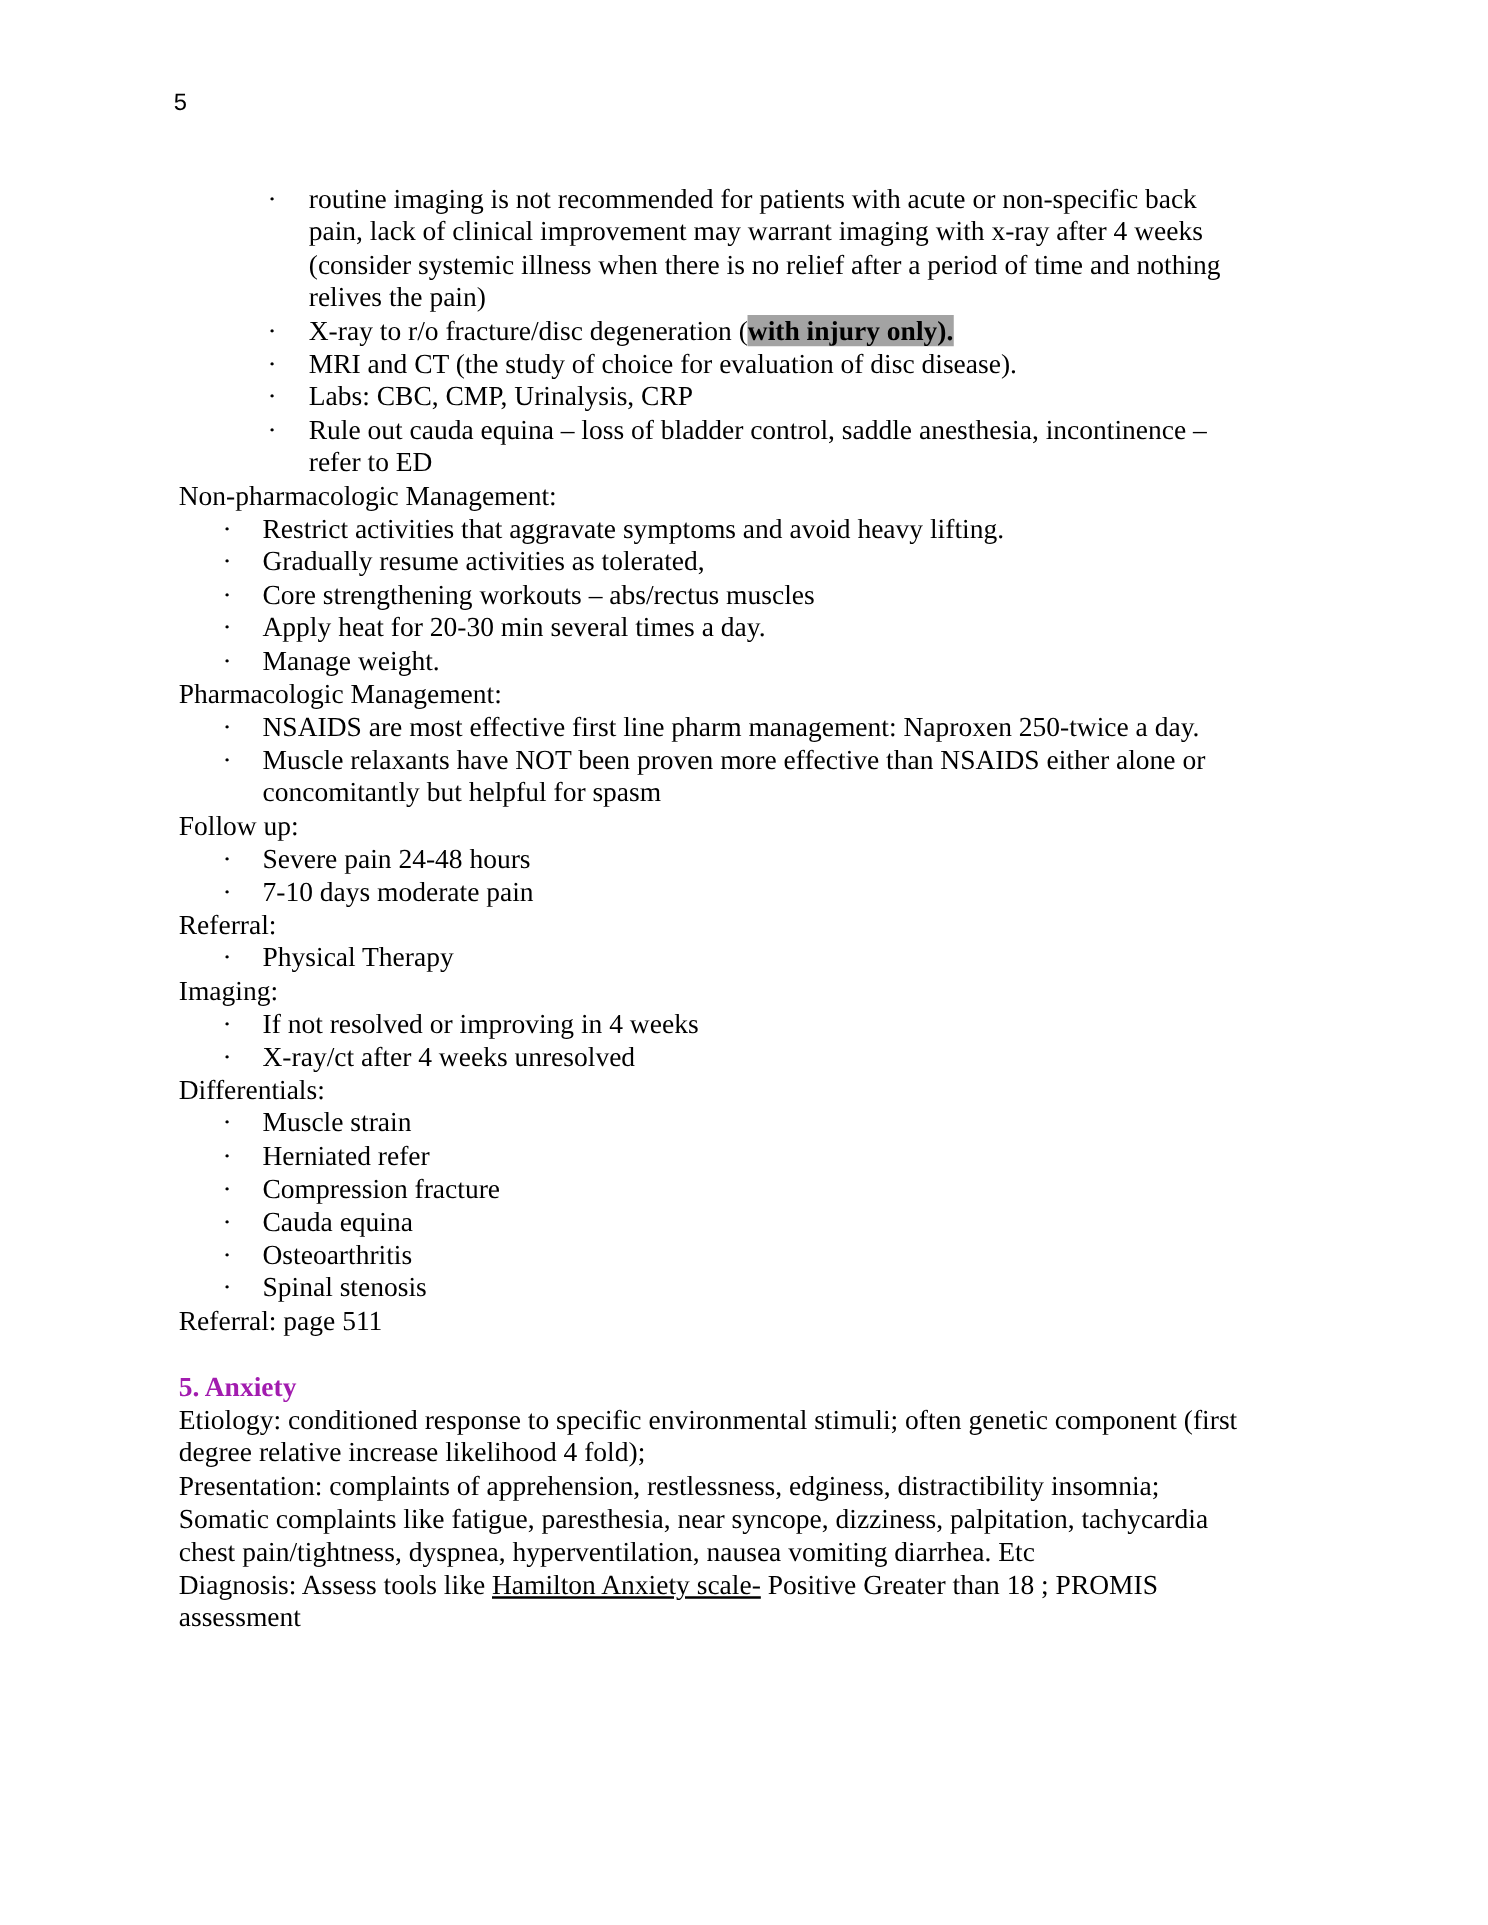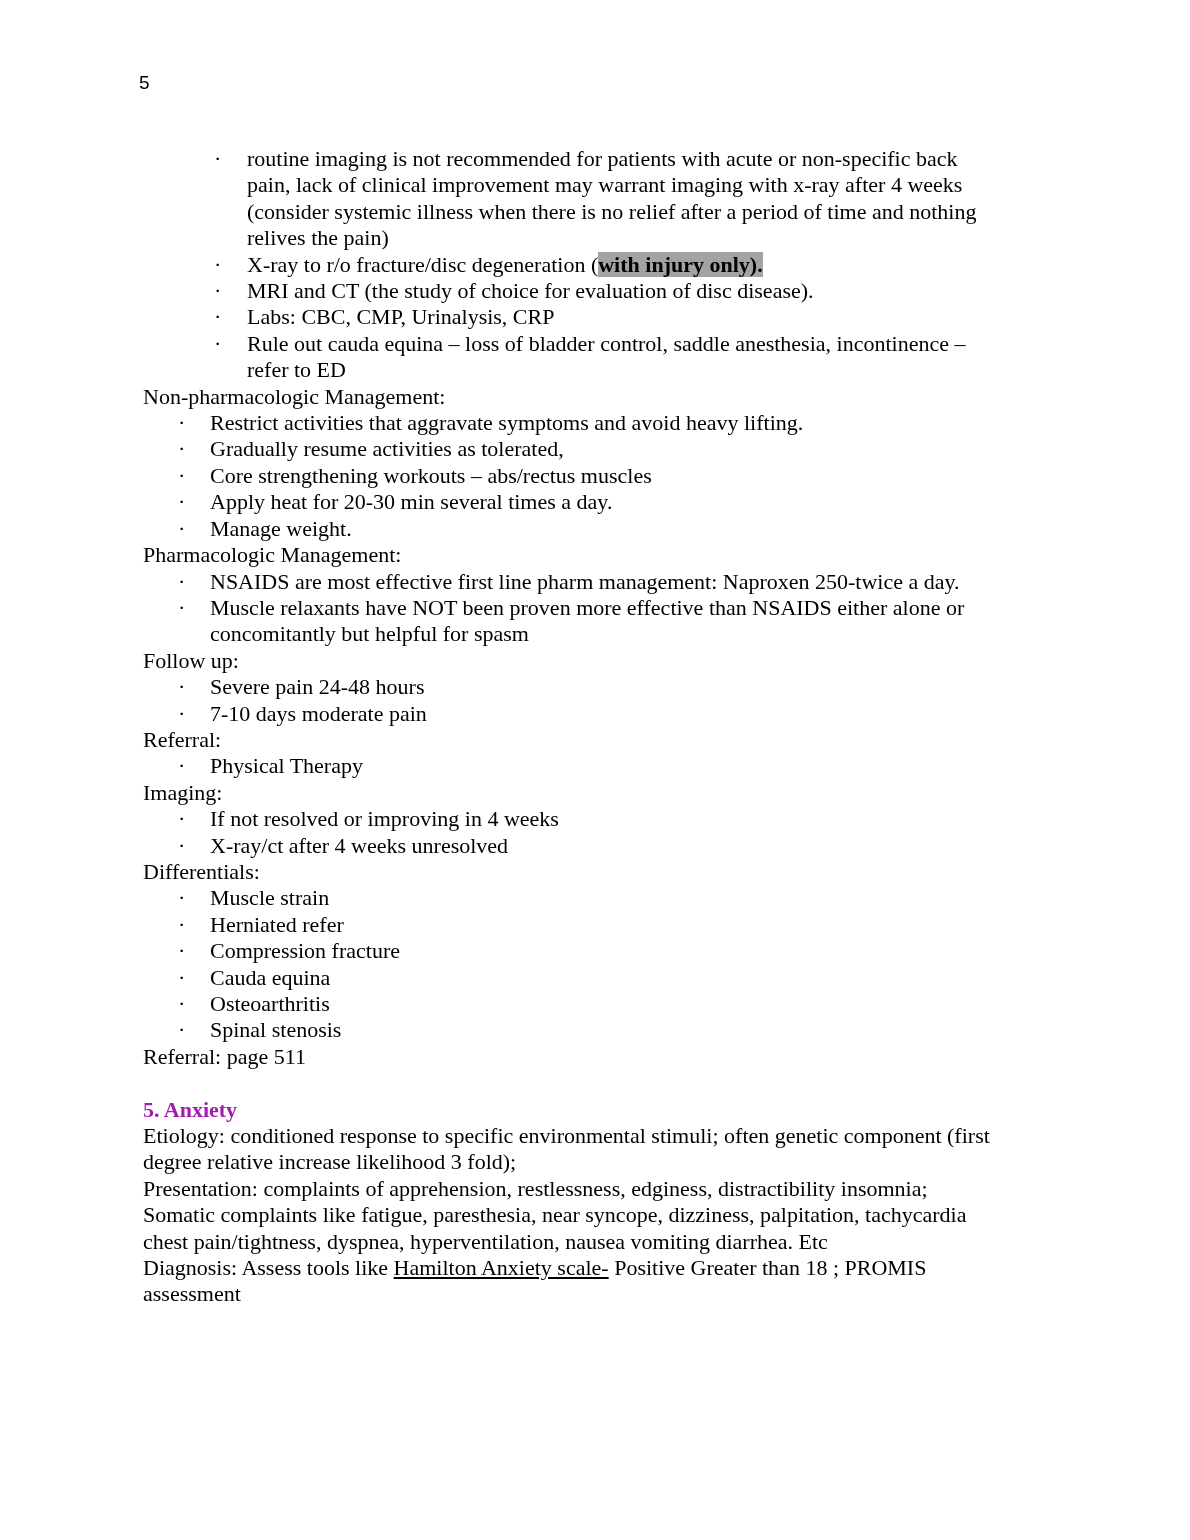--- a/index.html
+++ b/index.html
@@ -67,19 +67,19 @@
     <div class="block b2"><span class="dot">·</span><span>Muscle strain</span></div>
     <div class="block b2"><span class="dot">·</span><span>Herniated refer</span></div>
     <div class="block b2"><span class="dot">·</span><span>Compression fracture</span></div>
     <div class="block b2"><span class="dot">·</span><span>Cauda equina</span></div>
     <div class="block b2"><span class="dot">·</span><span>Osteoarthritis</span></div>
     <div class="block b2"><span class="dot">·</span><span>Spinal stenosis</span></div>
     <div class="block p"><span class="bold">Referral:</span><span> page 511</span></div>
     <div class="block spacer"></div>
     <div class="block p"><span class="red">5. Anxiety</span></div>
     <div class="block p"><span class="bold">Etiology:</span><span> conditioned response to specific environmental stimuli; often genetic component (first
-degree relative increase likelihood 3 fold);</span></div>
+degree relative increase likelihood 4 fold);</span></div>
     <div class="block p"><span class="bold">Presentation:</span><span> complaints of apprehension, restlessness, edginess, distractibility insomnia;
 Somatic complaints like fatigue, paresthesia, near syncope, dizziness, palpitation, tachycardia
 chest pain/tightness, dyspnea, hyperventilation, nausea vomiting diarrhea. Etc</span></div>
     <div class="block p"><span class="bold">Diagnosis:</span><span> Assess tools like </span><span class="u">Hamilton Anxiety scale-</span><span> Positive Greater than 18 ; PROMIS
 assessment</span></div>
   </div>
 
 </body></html>

